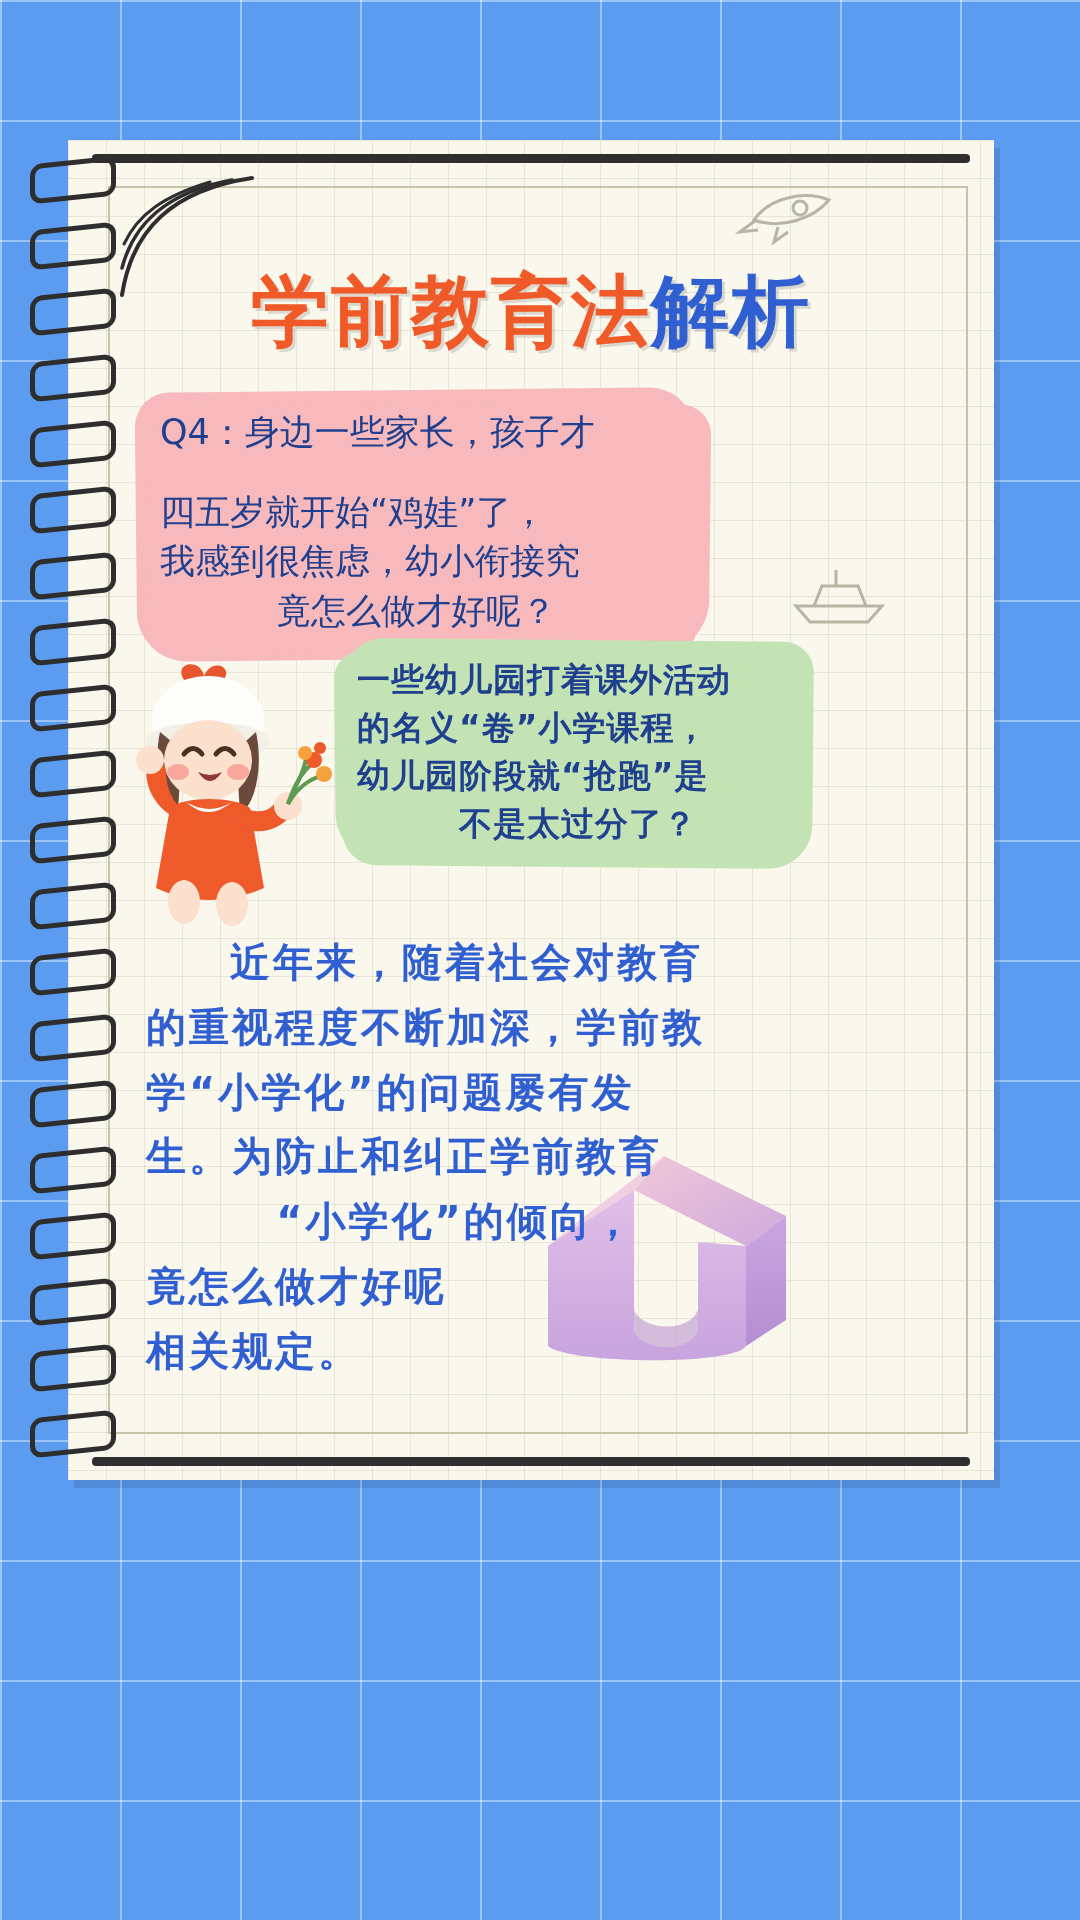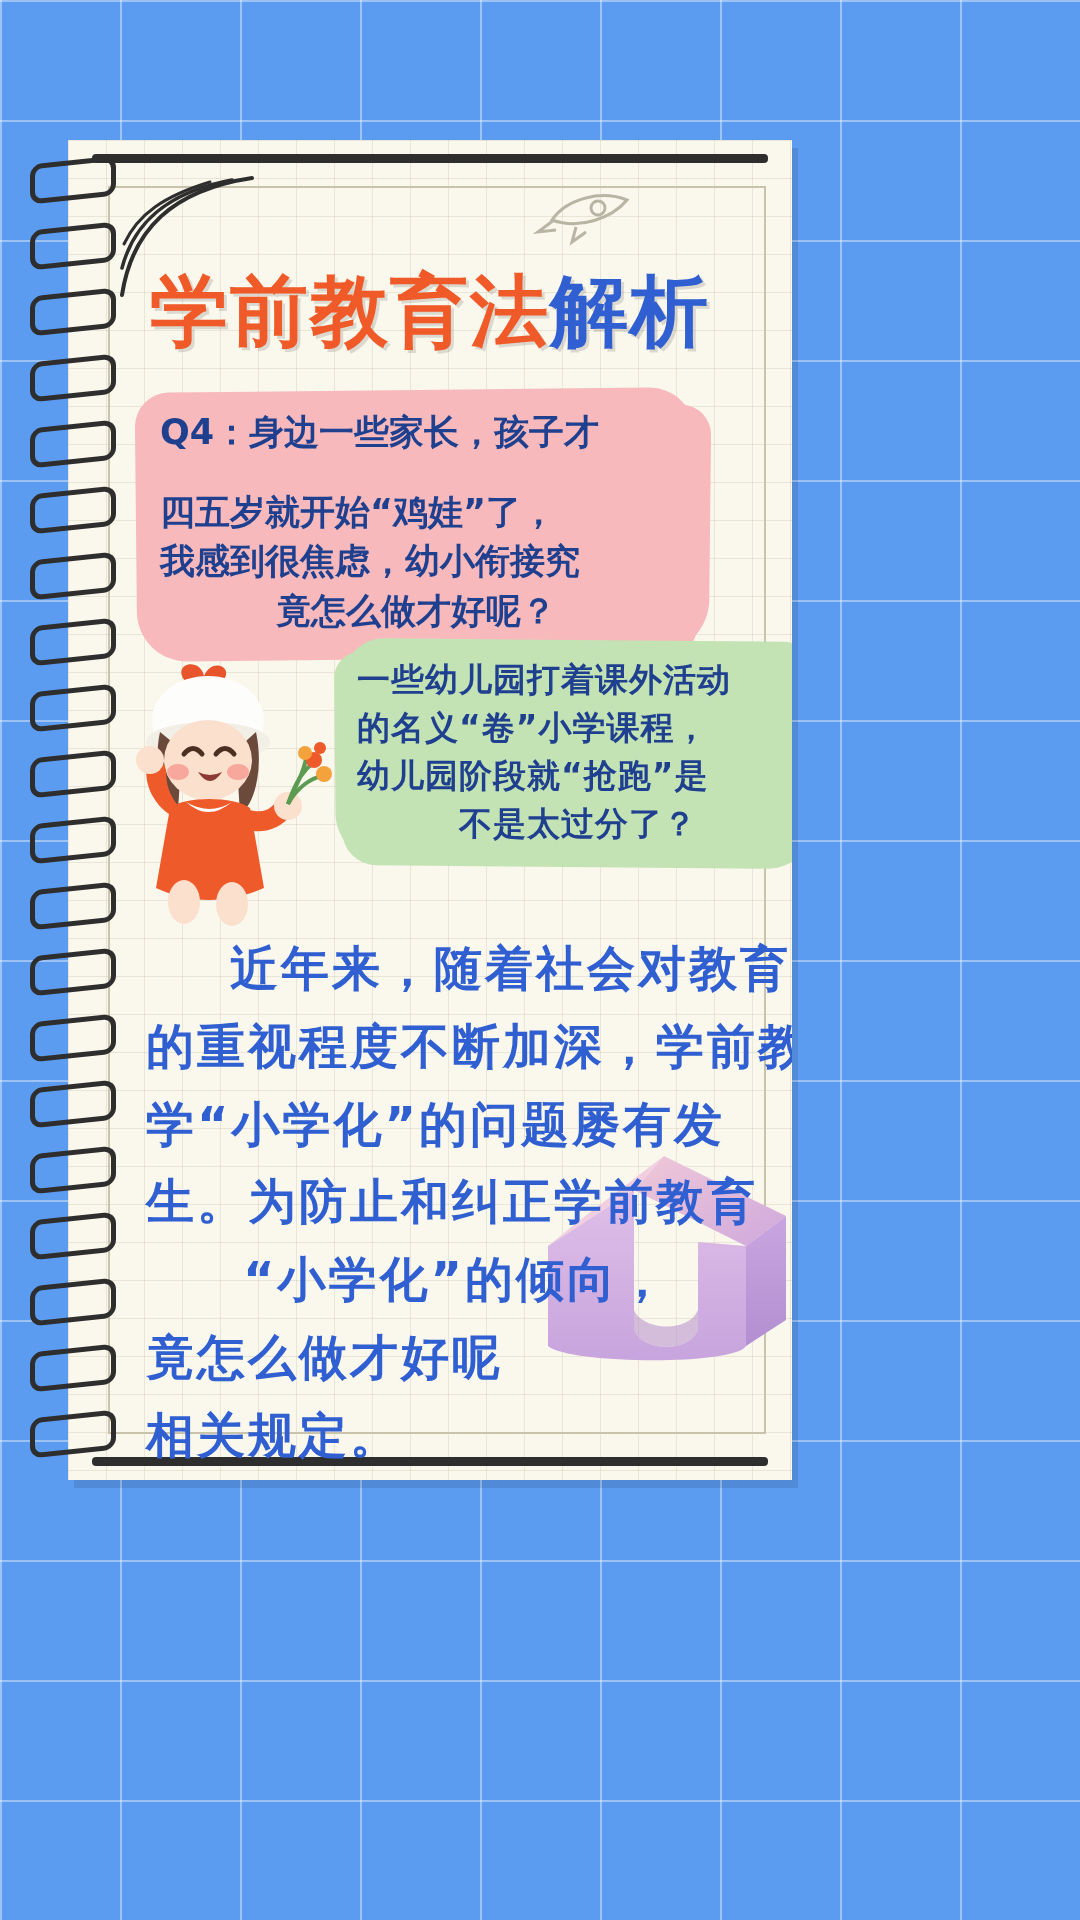--- a/index.html
+++ b/index.html
@@ -18,21 +18,21 @@
       linear-gradient(to bottom, rgba(255,255,255,0.40) 2px, transparent 2px);
     background-size: 120px 120px;
     position: relative;
   }
 
   
   .page {
     position: absolute;
     left: 68px;
     top: 140px;
-    width: 724px;
+    width: 926px;
     height: 1340px;
     background: #faf7ec;
     background-image:
       linear-gradient(to right, rgba(176,168,140,0.22) 1px, transparent 1px),
       linear-gradient(to bottom, rgba(176,168,140,0.22) 1px, transparent 1px);
     background-size: 38px 38px;
     box-shadow: 6px 8px 0 rgba(0,0,0,0.10);
     overflow: hidden;
   }
 
@@ -126,21 +126,21 @@
     left: 10px; right: -14px; top: 12px; bottom: 8px;
     background: #f7b9bb;
     border-radius: 60px 30px 54px 26px;
     transform: rotate(1.2deg);
   }
   .q-text {
     position: relative;
     z-index: 2;
     color: #1f3f8f;
     font-family: "DejaVu Sans", sans-serif;
-    font-weight: 700;
+    font-weight: 400;
     font-size: 35px;
     line-height: 1.42;
     text-align: center;
   }
   .q-text .l1 { display: block; text-align: left; padding-left: 6px;}
   .q-text .l2 { display: block; text-align: left; padding-left: 6px; margin-top: 30px;}
   .q-text .l3 { display: block; text-align: left; padding-left: 6px;}
   .q-text .l4 { display: block; text-align: center; }
 
   
@@ -181,21 +181,21 @@
 
   
   .body-text {
     position: absolute;
     left: 78px;
     top: 790px;
     width: 620px;
     color: #2f5fd0;
     font-family: "DejaVu Sans", sans-serif;
     font-weight: 700;
-    font-size: 48px;
+    font-size: 40px;
     line-height: 1.62;
     letter-spacing: 3px;
   }
   .body-text .bl { display: block; white-space: nowrap; }
   .bl-c { text-align: center; }
 
   
   .girl { position: absolute; left: 40px; top: 480px; width: 230px; height: 310px; }
 
   

